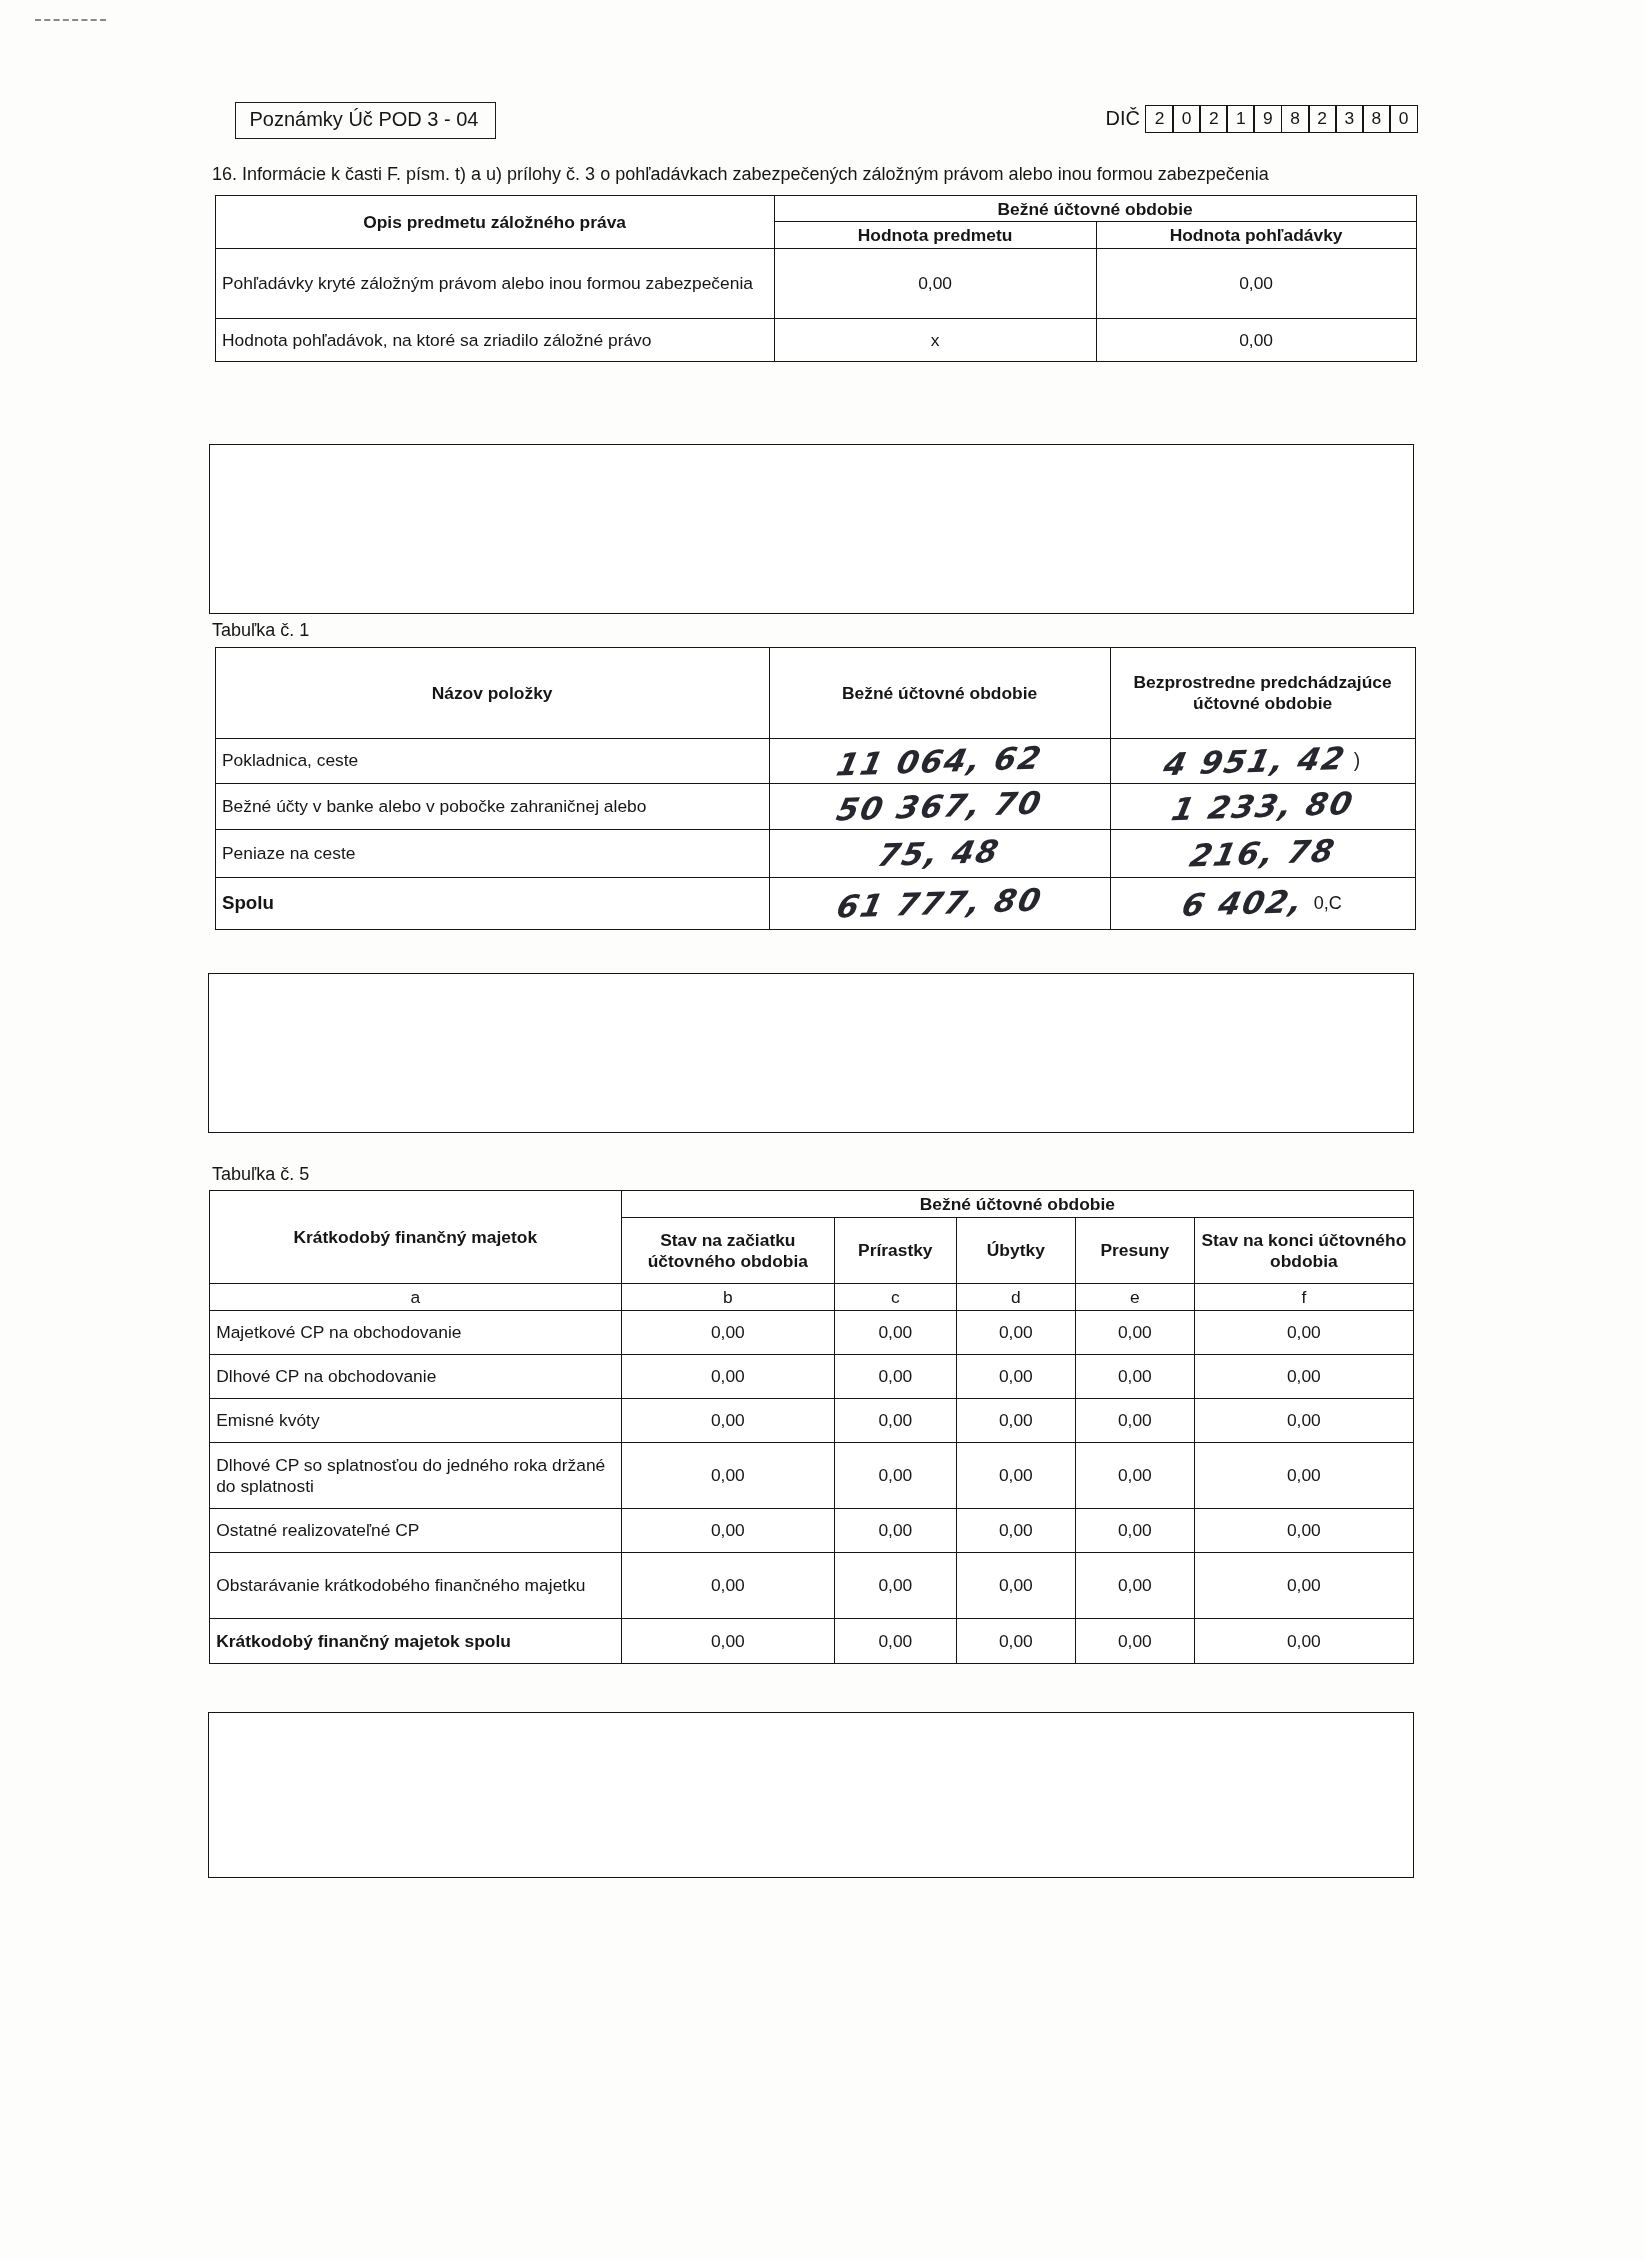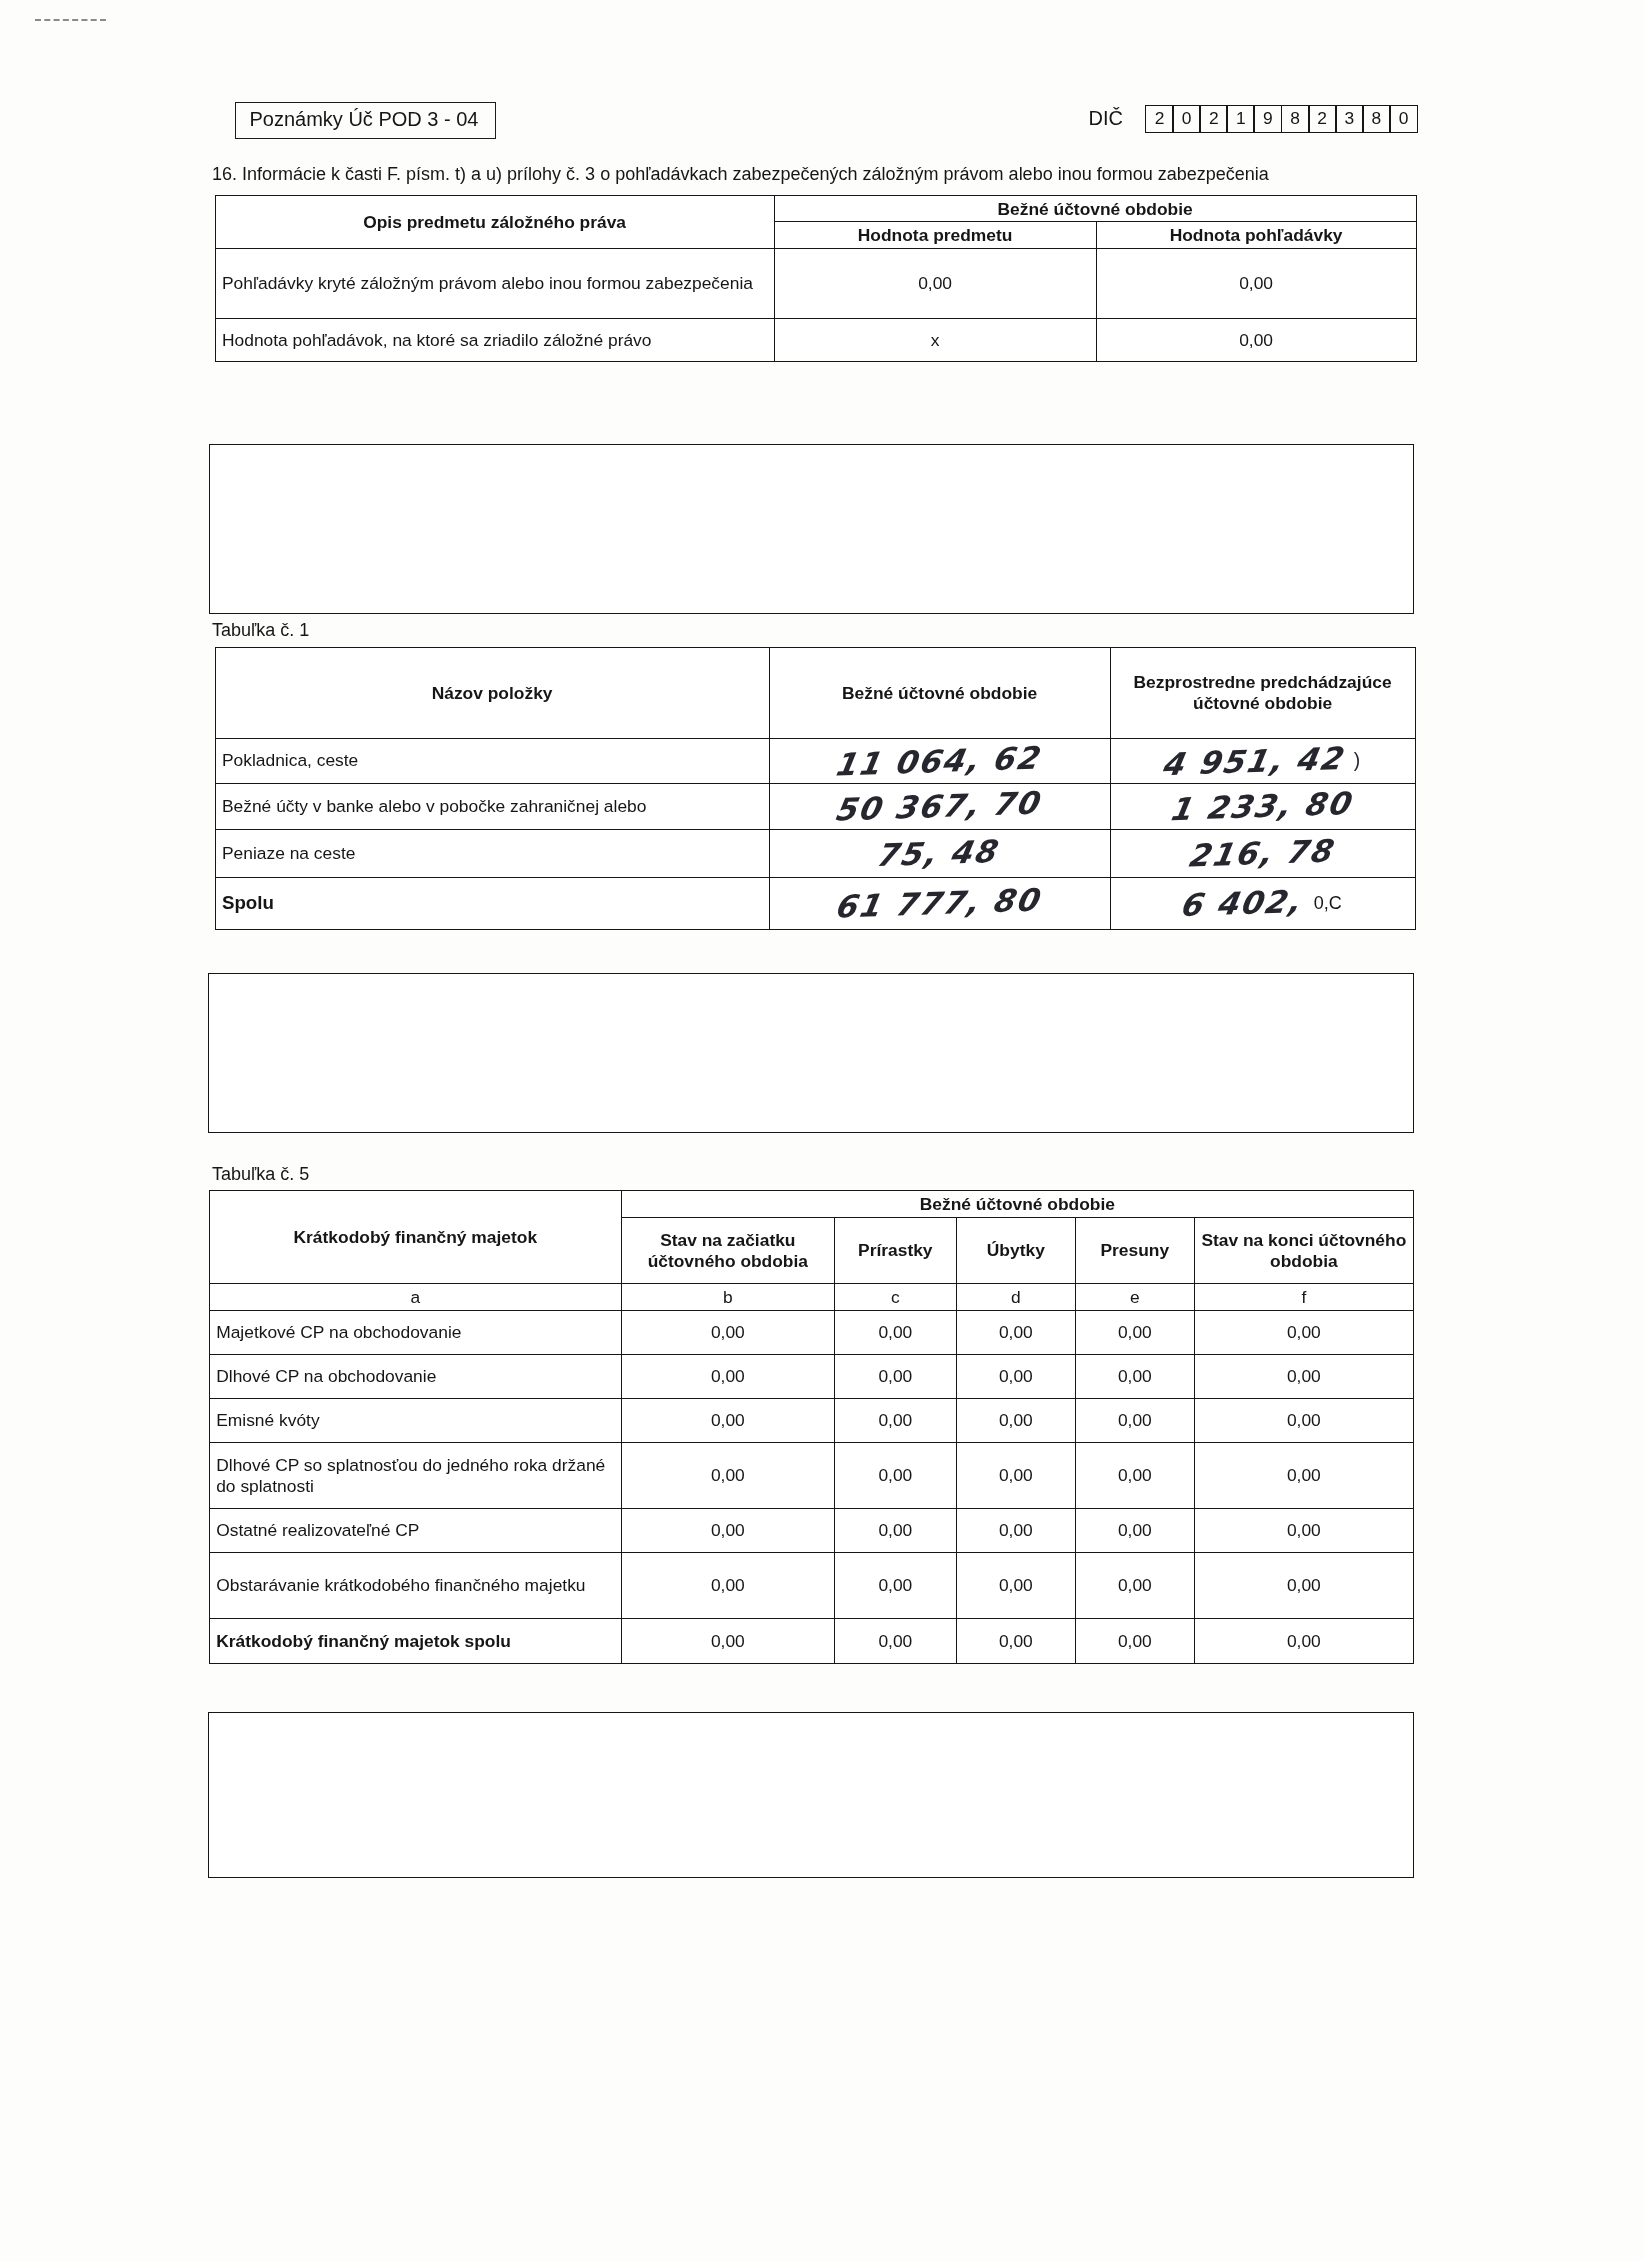--- a/index.html
+++ b/index.html
@@ -8,21 +8,21 @@
     width:1644px; height:2261px; position:relative;
     background:#fdfdfc; color:#161616;
     font-family:"Liberation Sans","DejaVu Sans",sans-serif;
     overflow:hidden;
   }
   .scan-dash { position:absolute; left:35px; top:19.3px; width:71px; border-top:2.6px dashed #8a8a8a; }
   .content { position:absolute; left:187px; top:102px; width:1206px;margin-left:25px; }
 
   .top-row { display:flex; justify-content:space-between; align-items:flex-start; }
   .form-title-box { border:1.9px solid #1c1c1c; padding:5.2px 17px 6.4px 14px; font-size:20px; margin-left:22.5px; white-space:nowrap; }
-  .dic-group { display:flex; align-items:center; gap:22px; margin-top:2.6px; }
+  .dic-group { display:flex; align-items:center; gap:5px; margin-top:2.6px; }
   .dic-label { font-size:20px; }
   .dic-cells { display:flex; }
   .dic-cell { width:29px; height:28px; border:1.9px solid #161616; display:flex; align-items:center; justify-content:center; font-size:17.4px; }
   .dic-cell + .dic-cell { margin-left:-1.9px; }
 
   .sec-title { font-size:18px; line-height:1.3; max-width:1189px; }
 
   table.tbl { border-collapse:collapse; table-layout:fixed; }
   table.tbl td { border:1.9px solid #161616; font-size:17.4px; padding:1.3px 6.4px; vertical-align:middle; background:#fff; }
   td.hdr { font-weight:bold; text-align:center; font-size:18px; line-height:1.2; }

